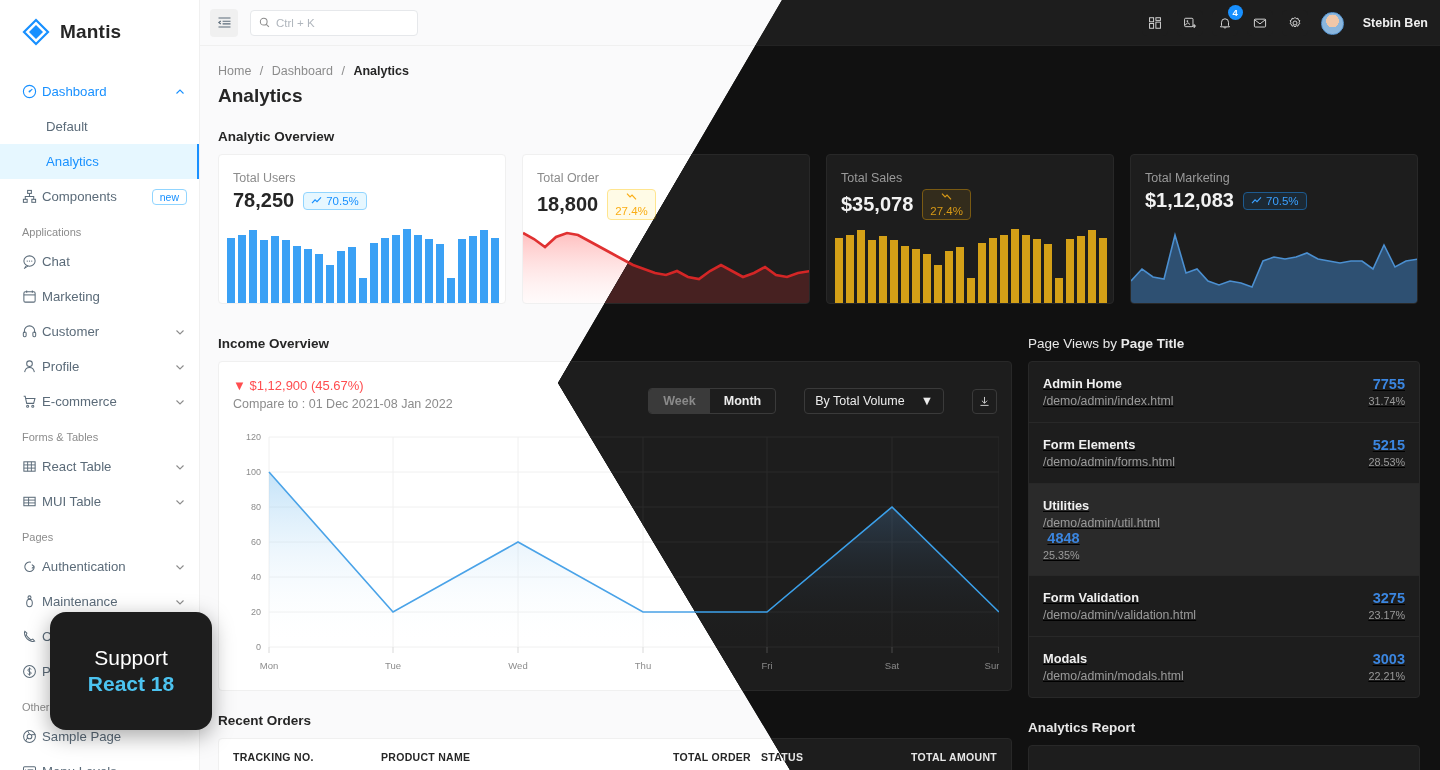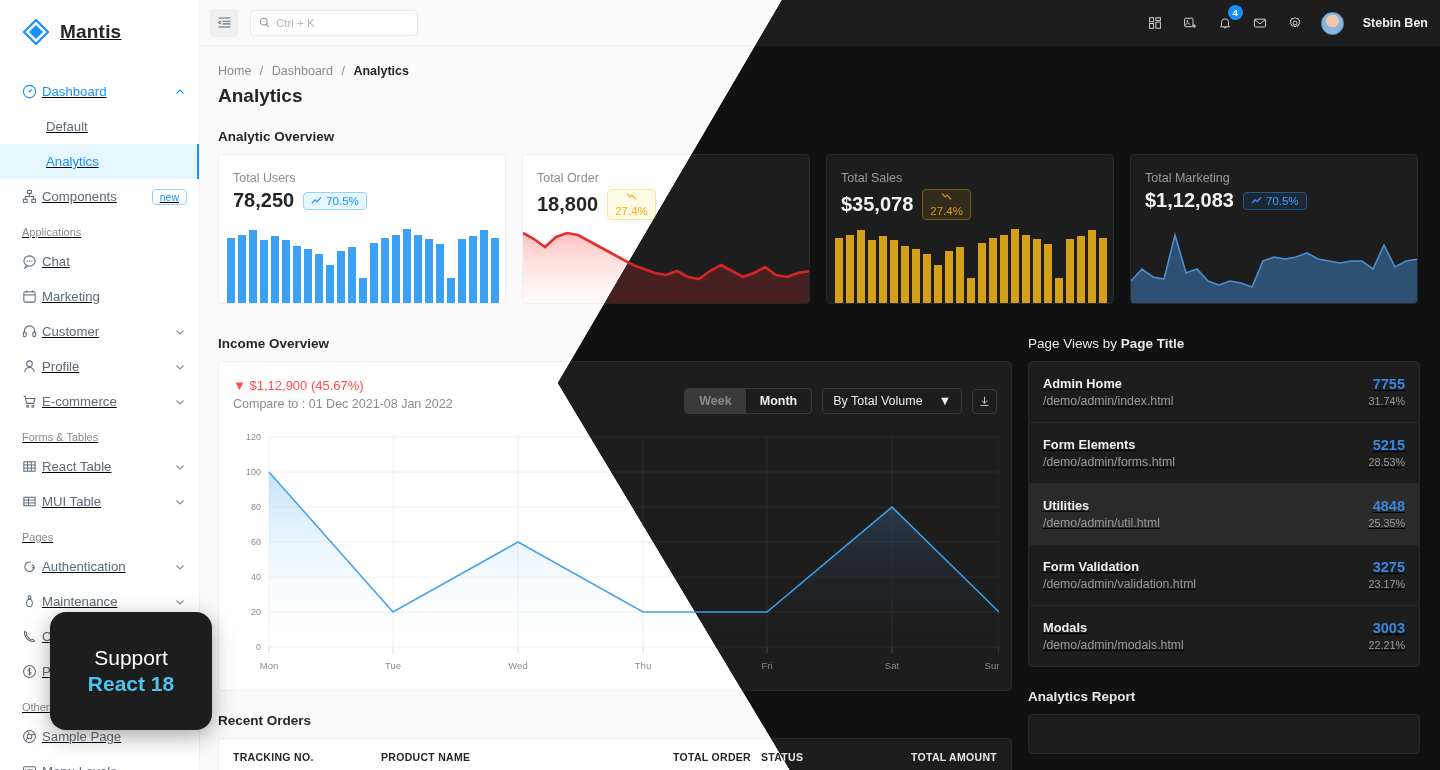--- a/index.html
+++ b/index.html
@@ -6,21 +6,21 @@
   html, body {
     width: 1440px; height: 770px; overflow: hidden;
     font-family: "Liberation Sans", sans-serif;
     background: #fff;
   }
   #root { position: relative; width: 1440px; height: 770px; }
 
   
   .sidebar {
     position: absolute; left: 0; top: 0; width: 200px; height: 770px;
-    background: #ffffff; border-right: 1px solid #f0f0f0; z-index: 5; text-decoration: underline;
+    background: #ffffff; border-right: 1px solid #f0f0f0; z-index: 5;
   }
   .brand { display: flex; align-items: center; gap: 10px; padding: 18px 0 18px 22px; }
   .brand-logo { width: 28px; height: 28px; position: relative; }
   .brand-name { font-size: 19px; font-weight: 700; color: #262626; letter-spacing: .2px; }
 
   .nav { padding-top: 10px; }
   .nav-group-label {
     font-size: 11px; color: #8c8c8c; padding: 12px 0 6px 22px; font-weight: 400;
   }
   .nav-item {
@@ -109,21 +109,21 @@
   .card-chart { position: absolute; left: 0; right: 0; bottom: 0; height: 90px; }
 
   
   .lower { display: flex; gap: 16px; margin-top: 10px; }
   .income-panel {
     width: 794px; background: #fff; border: 1px solid #f0f0f0; border-radius: 4px;
     padding: 16px 14px 6px 14px; position: relative; height: 330px;
   }
   .income-delta { font-size: 13px; color: #ff4d4f; }
   .income-compare { font-size: 12.5px; color: #8c8c8c; margin-top: 4px; }
-  .income-controls { position: absolute; right: 14px; top: 26px; display: flex; align-items: center; gap: 10px; }
+  .income-controls { position: absolute; right: 14px; top: 26px; display: flex; align-items: center; gap: 28px; }
   .seg { display: flex; border: 1px solid #e6e8eb; border-radius: 4px; overflow: hidden; background:#fff; }
   .seg div { font-size: 12.5px; padding: 5px 14px; color: #262626; font-weight: 700; cursor: pointer; }
   .seg div.off { background: #f0f0f0; color: #b0b6bd; }
   .dd {
     border: 1px solid #e6e8eb; border-radius: 4px; background: #fff;
     font-size: 12.5px; padding: 5px 10px; color: #262626;
     display: flex; align-items: center; gap: 16px; cursor: pointer;
   }
   .dl-btn {
     width: 25px; height: 25px; border: 1px solid #e6e8eb; border-radius: 4px;
@@ -132,21 +132,21 @@
   }
 
   
   .pv-panel { width: 396px; }
   .pv-card { background: #fff; border: 1px solid #f0f0f0; border-radius: 4px; overflow: hidden; text-decoration: underline; }
   .pv-row {
     display: flex; align-items: flex-start; justify-content: space-between;
     padding: 14px 14px; border-bottom: 1px solid #f0f0f0;
   }
   .pv-row:last-child { border-bottom: none; }
-  .pv-row.hl { background: #fafafa; }
+  .pv-row.hl { background: #fafafa; flex-direction: column; }
   .pv-title { font-size: 12.8px; font-weight: 700; color: #262626; }
   .pv-url { font-size: 12.3px; color: #8c8c8c; margin-top: 3px; }
   .pv-num { font-size: 14.5px; font-weight: 700; color: #1890ff; text-align: right; }
   .pv-pct { font-size: 10.8px; color: #8c8c8c; text-align: right; margin-top: 3px; }
   .table-card { background: #fff; border: 1px solid #f0f0f0; border-radius: 4px; }
   .thead { display: flex; padding: 12px 14px; }
   .th { font-size: 10.5px; font-weight: 700; color: #262626; letter-spacing: .3px; }
   .report-card { background: #fff; border: 1px solid #f0f0f0; border-radius: 4px; height: 40px; }
 
   

